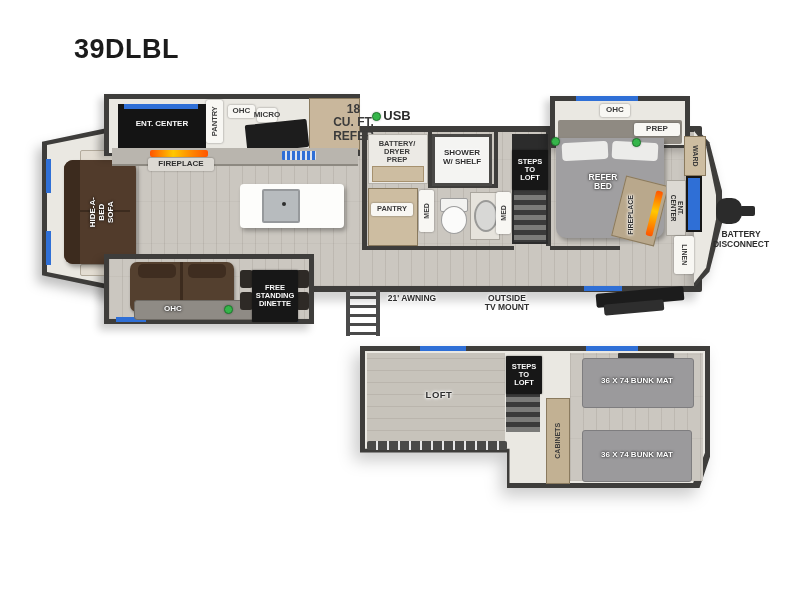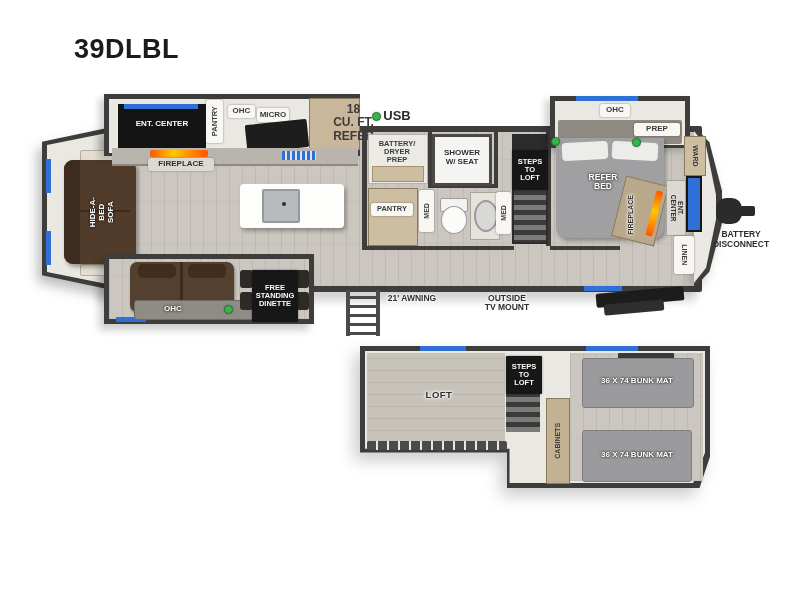--- a/index.html
+++ b/index.html
@@ -69,21 +69,21 @@
   <div class="abs wall" style="left:104px;top:94px;width:256px;height:62px;box-shadow:-5px 4px 7px rgba(0,0,0,.18);"></div>
   <div class="abs inner" style="left:109px;top:99px;width:246px;height:54px;"></div>
   <div class="abs" style="left:118px;top:104px;width:88px;height:46px;background:#141414;">
     <div class="abs blue" style="left:6px;top:0;width:74px;height:5px;"></div>
   </div>
   <div class="abs lbl" style="left:118px;top:114px;width:88px;height:20px;font-size:8px;color:#fafafa;">ENT. CENTER</div>
   <div class="abs lbl wbox rotu" style="left:206px;top:100px;width:17px;height:43px;font-size:7.5px;">
     <span>PANTRY</span>
   </div>
   <div class="abs lbl wbox" style="left:228px;top:105px;width:27px;height:13px;font-size:8px;">OHC</div>
-  <div class="abs lbl wbox" style="left:257px;top:108px;width:32px;height:14px;font-size:8px;">MICRO</div>
+  <div class="abs lbl wbox" style="left:257px;top:108px;width:20px;height:14px;font-size:8px;">MICRO</div>
   <div class="abs" style="left:246px;top:122px;width:62px;height:28px;background:#1d1d1d;transform:rotate(-6deg);border-radius:2px;"></div>
   <div class="abs" style="left:309px;top:98px;width:49px;height:50px;background:#c9b79c;border:1px solid #8a7a5e;"></div>
   <div class="abs lbl" style="left:310px;top:102px;width:47px;height:42px;font-size:12px;color:#3b3b3b;padding-left:20px;">18
 CU. FT.
 REFER</div>
 
   <div class="abs" style="left:112px;top:148px;width:246px;height:16px;background:#b9b5ae;border-bottom:2px solid #8d8981;"></div>
   <div class="abs flame" style="left:150px;top:150px;width:58px;height:7px;border-radius:2px;"></div>
   <div class="abs lbl" style="left:148px;top:158px;width:66px;height:13px;font-size:8px;background:#dcd9d3;border-radius:2px;color:#2f2f2f;box-shadow:0 0 2px rgba(0,0,0,.4);">FIREPLACE</div>
   <div class="abs" style="left:282px;top:151px;width:34px;height:9px;background:repeating-linear-gradient(90deg,#2f6fd6 0 3px,#dfe4ec 3px 5px);border-radius:1px;"></div>
@@ -105,21 +105,21 @@
   <div class="abs wall" style="left:550px;top:246px;width:70px;height:4px;"></div>
 
   <div class="abs" style="left:368px;top:134px;width:58px;height:48px;background:#eceae5;border:1px solid #b5b2ab;"></div>
   <div class="abs" style="left:372px;top:166px;width:50px;height:14px;background:#cdbda1;border:1px solid #a6916e;"></div>
   <div class="abs lbl" style="left:370px;top:136px;width:54px;height:32px;font-size:7.5px;color:#3b3b3b;">BATTERY/
 DRYER
 PREP</div>
 
   <div class="abs" style="left:432px;top:134px;width:60px;height:52px;background:#f4f4f2;border:3px solid #4a4947;box-sizing:border-box;"></div>
   <div class="abs lbl glow" style="left:436px;top:146px;width:52px;height:24px;font-size:8px;">SHOWER
-W/ SEAT</div>
+W/ SHELF</div>
 
   <div class="abs" style="left:512px;top:134px;width:36px;height:110px;background:#2c2c2c;">
     <div class="abs" style="left:2px;top:56px;width:32px;height:52px;background:repeating-linear-gradient(180deg,#3a3a3a 0 5px,#7b7b79 5px 10px);"></div>
   </div>
   <div class="abs lbl bbox" style="left:512px;top:150px;width:36px;height:40px;font-size:7.5px;">STEPS
 TO
 LOFT</div>
 
   <div class="abs" style="left:368px;top:188px;width:48px;height:56px;background:#cdbda1;border:1px solid #8a7a5e;"></div>
   <div class="abs lbl wbox" style="left:371px;top:203px;width:42px;height:13px;font-size:7.5px;">PANTRY</div>

